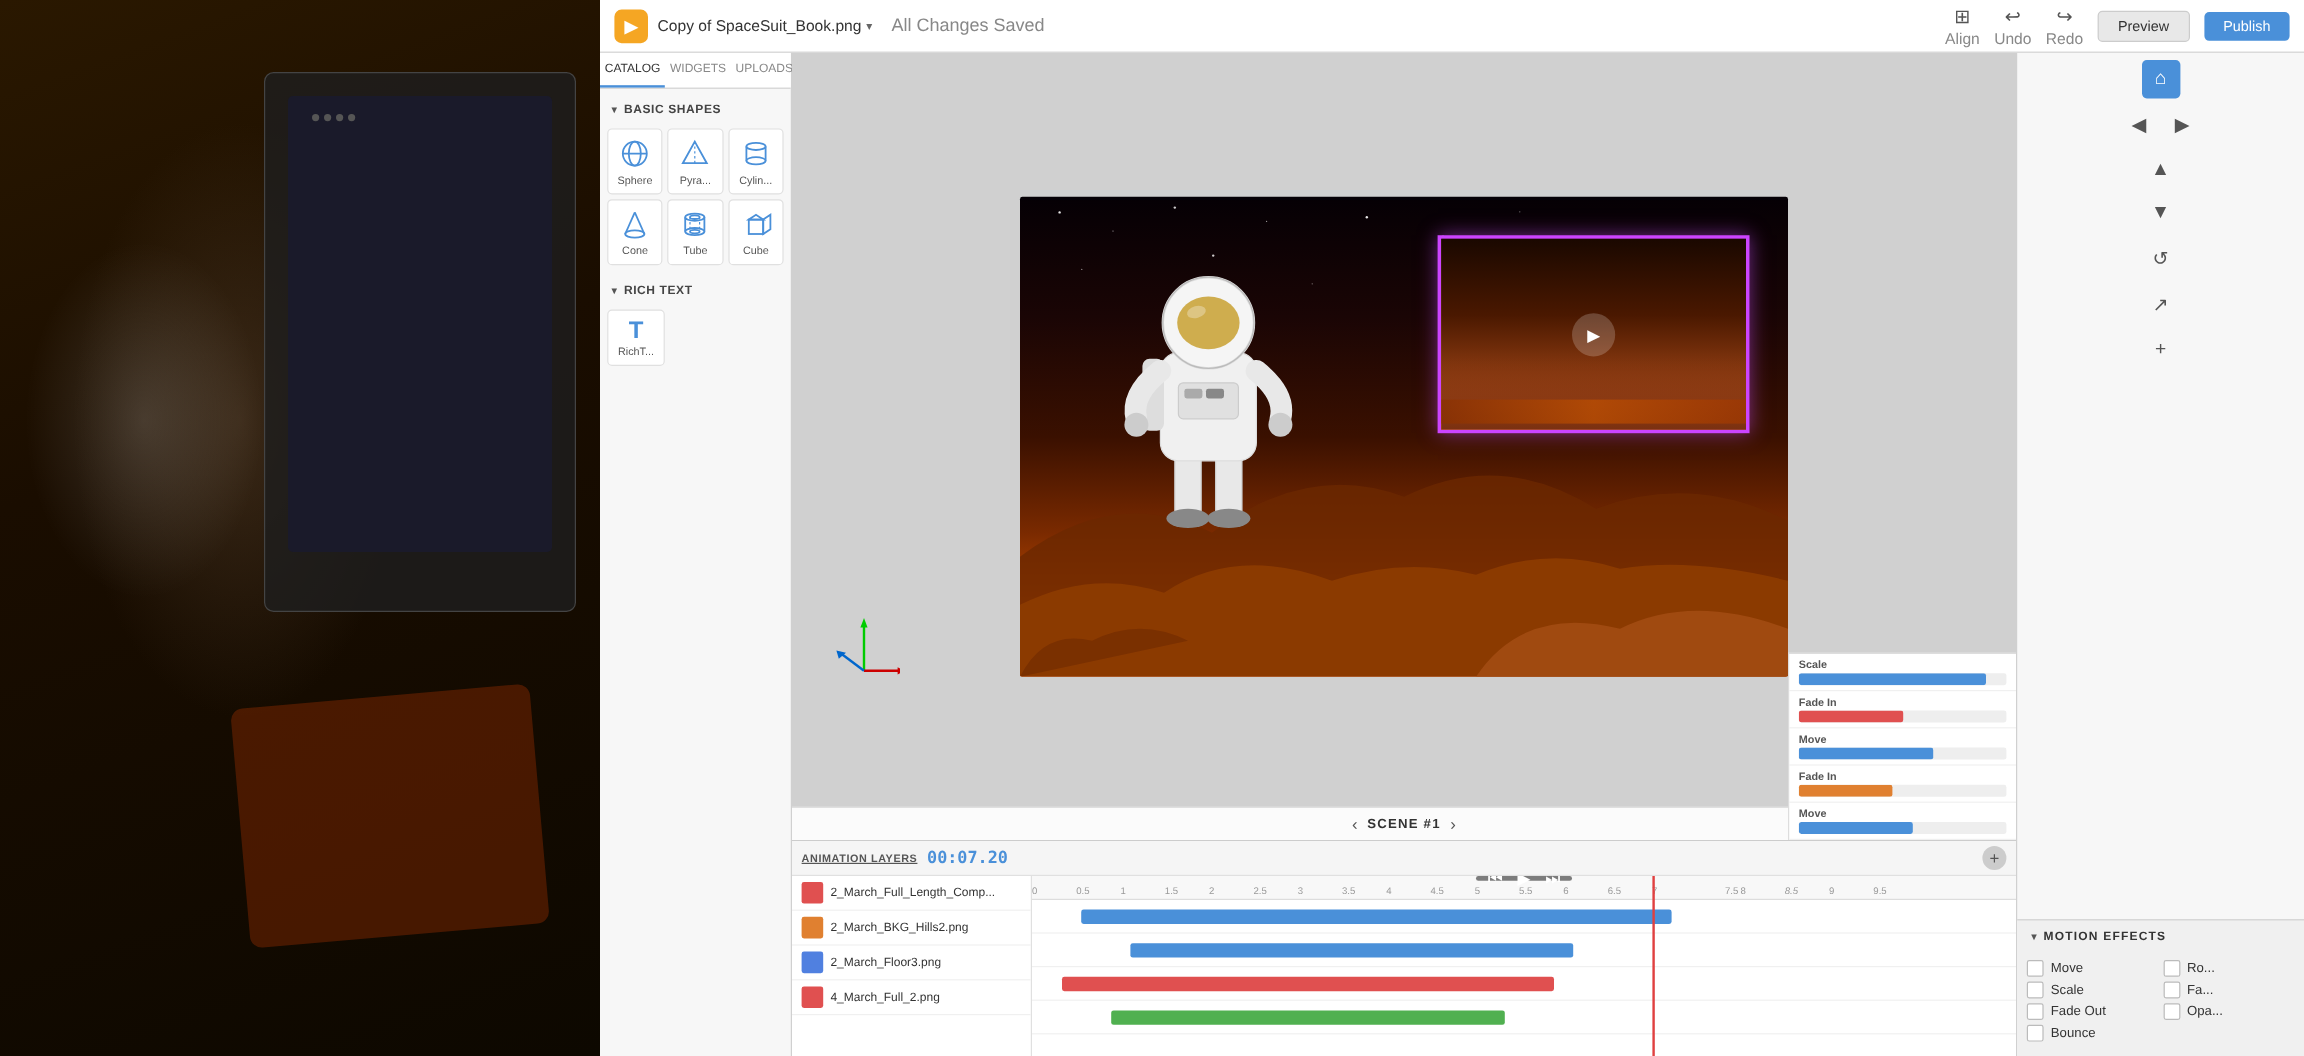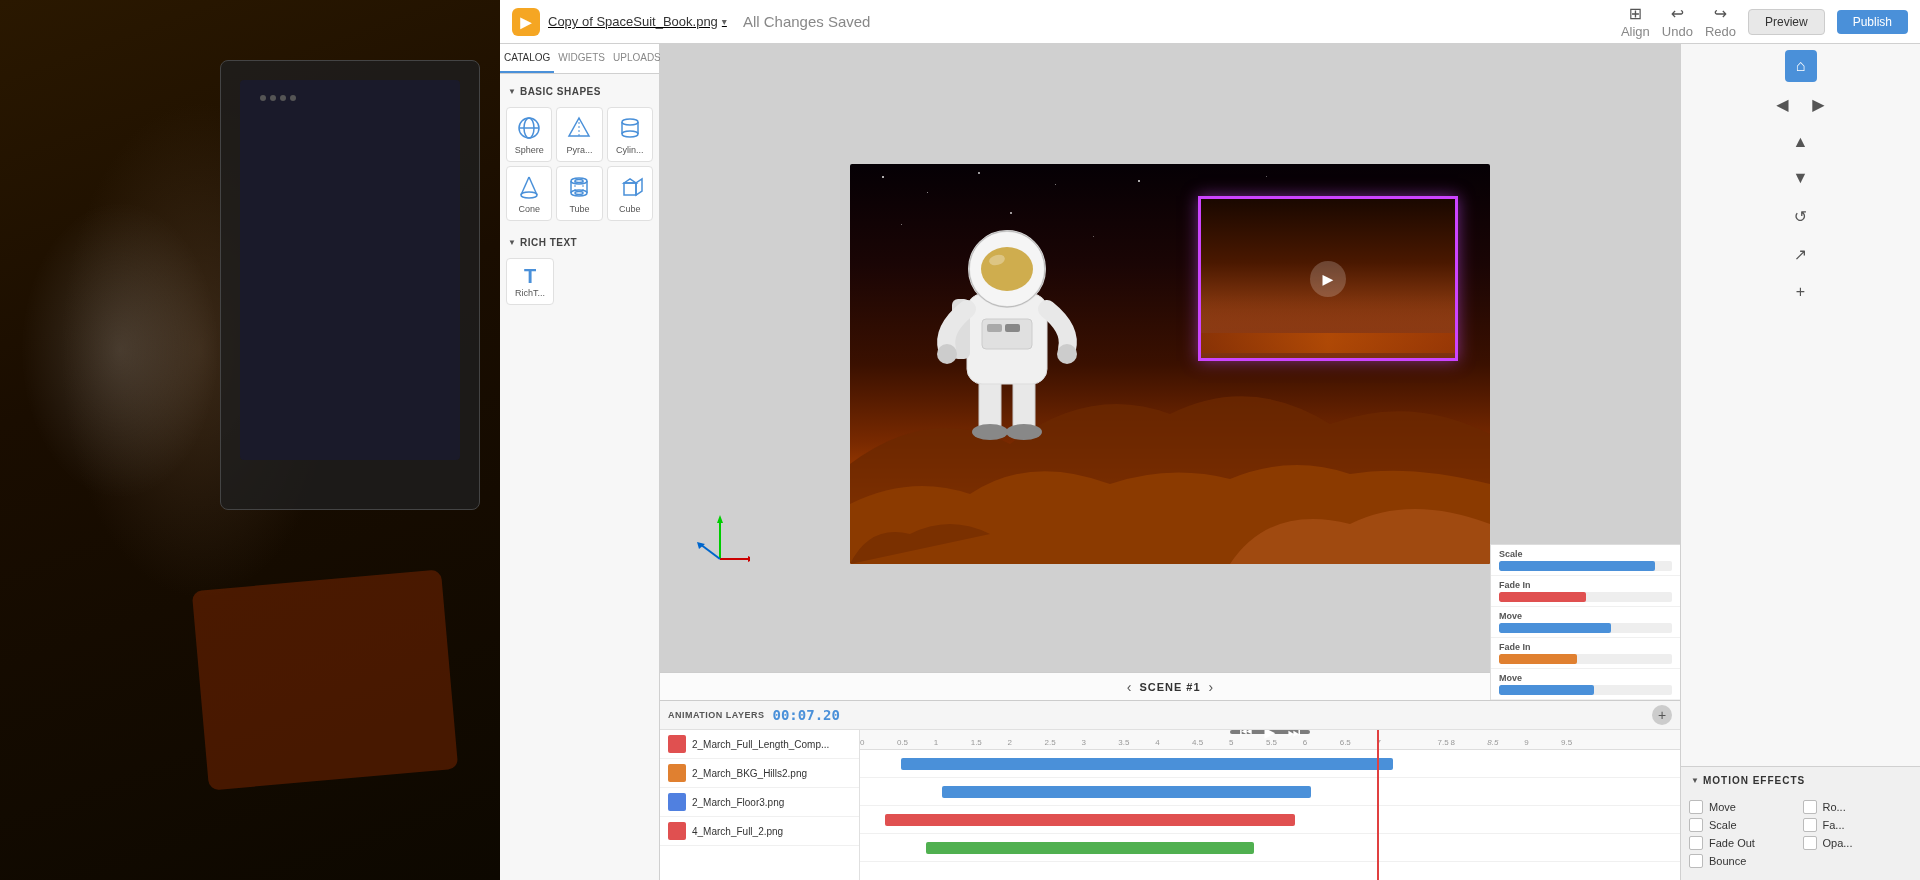--- a/index.html
+++ b/index.html
@@ -62,21 +62,20 @@
       color: white;
       font-size: 14px;
       font-weight: bold;
       flex-shrink: 0;
     }
 
     #file-name-area {
       display: flex;
       align-items: center;
       gap: 4px;
-      text-decoration: underline;
     }
 
     #file-name {
       font-size: 13px;
       font-weight: 500;
       color: #333;
     }
 
     #file-name-chevron {
       font-size: 10px;
@@ -380,20 +379,21 @@
       border-bottom: 1px solid #e0e0e0;
       gap: 8px;
     }
 
     #animation-layers-label {
       font-size: 9px;
       font-weight: 700;
       color: #555;
       text-transform: uppercase;
       letter-spacing: 0.5px;
+      text-decoration: underline;
     }
 
     #time-display {
       font-size: 14px;
       font-weight: 700;
       color: #4a90d9;
       font-family: monospace;
     }
 
     #timeline-add-btn {

